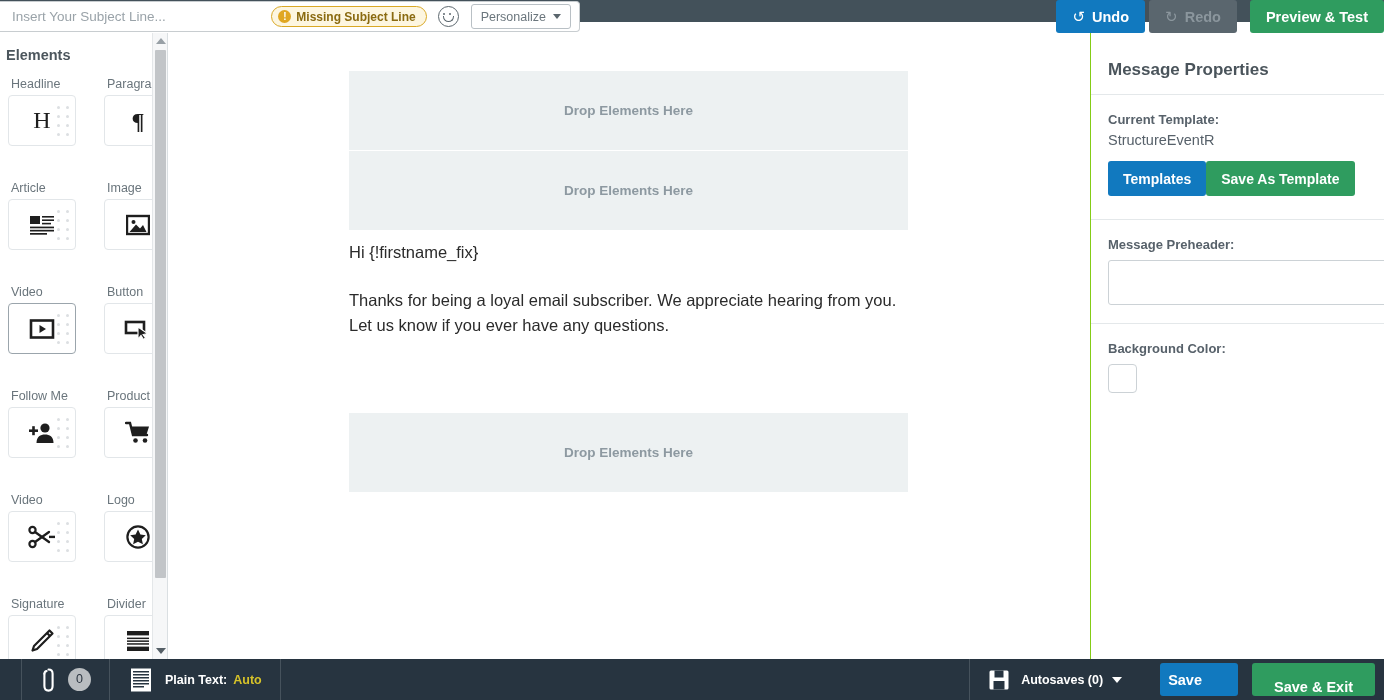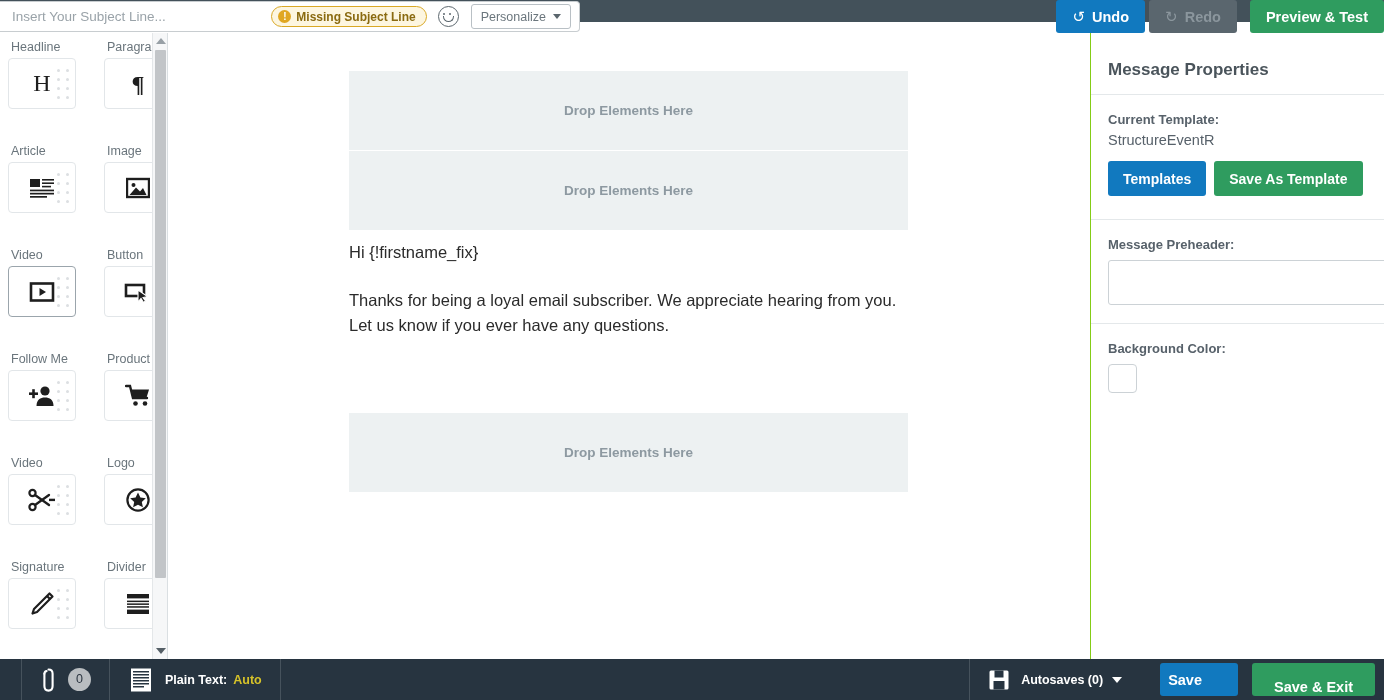--- a/index.html
+++ b/index.html
@@ -311,21 +311,20 @@
     color: #57616a;
     margin-top: 17px;
   }
   .rp-value {
     font-size: 14.5px;
     color: #57616a;
     margin-top: 5px;
   }
   .rp-btnrow {
     display: flex;
-    gap: 8px;
     margin-top: 13px;
   }
   .rp-btn {
     height: 35px;
     padding: 0 15px;
     border: none;
     border-radius: 3px;
     color: #ffffff;
     font-family: "Liberation Sans", sans-serif;
     font-size: 14px;
@@ -458,20 +457,21 @@
         <span class="ico-redo">↻</span>
         <span>Redo</span>
       </button>
       <button class="tb-btn preview">
         <span>Preview &amp; Test</span>
       </button>
     </div>
   </div>
 
   <div class="sidebar">
+    <div class="sidebar-title">Elements</div>
 
     <div class="el-grid">
 
       <div class="el-cell">
         <div class="el-label">Headline</div>
         <div class="el-tile">
           <svg width="22" height="24" viewBox="0 0 22 24">
             <text x="11" y="19" font-family="Liberation Serif, serif" font-size="24" text-anchor="middle" fill="#1e1e1e">H</text>
           </svg>
           <span class="grip">

